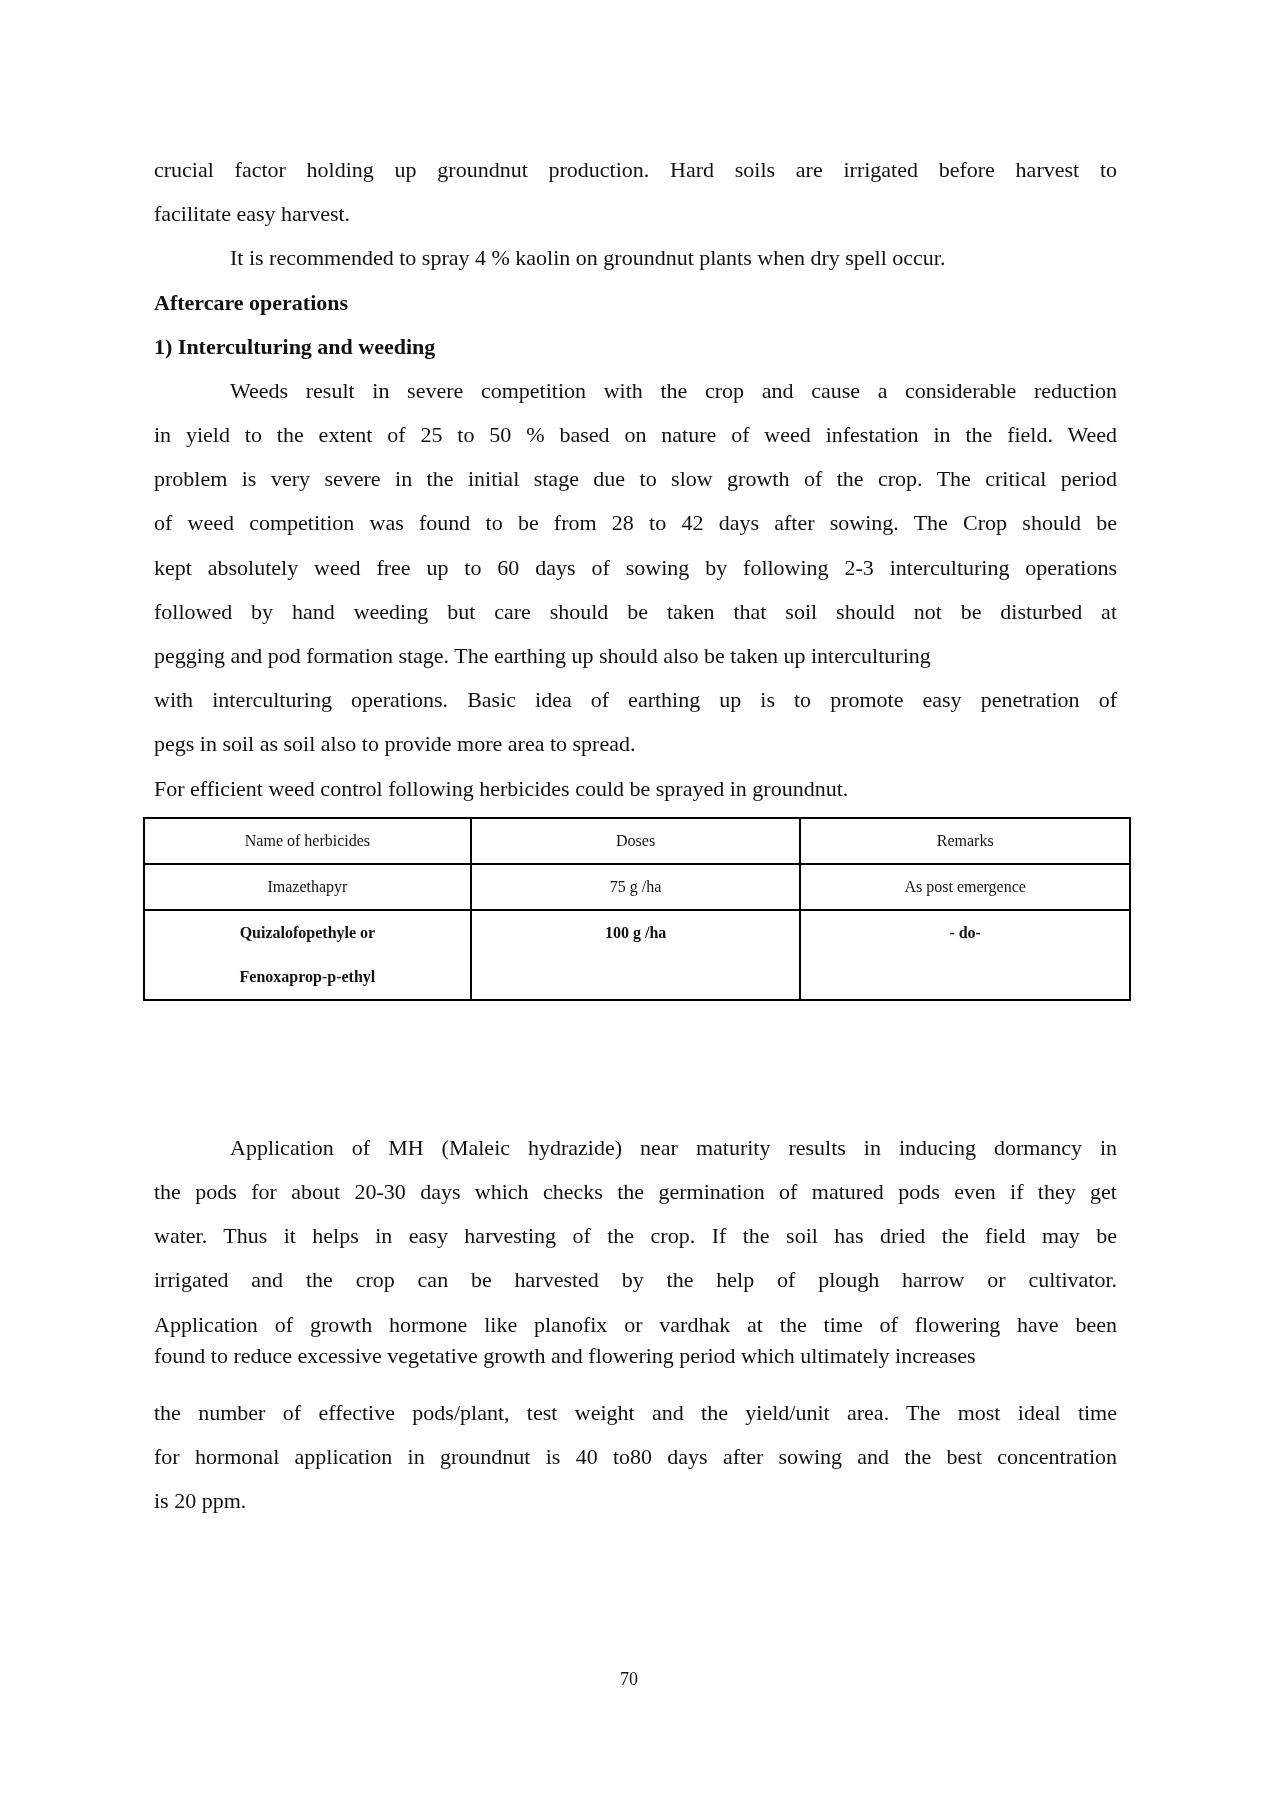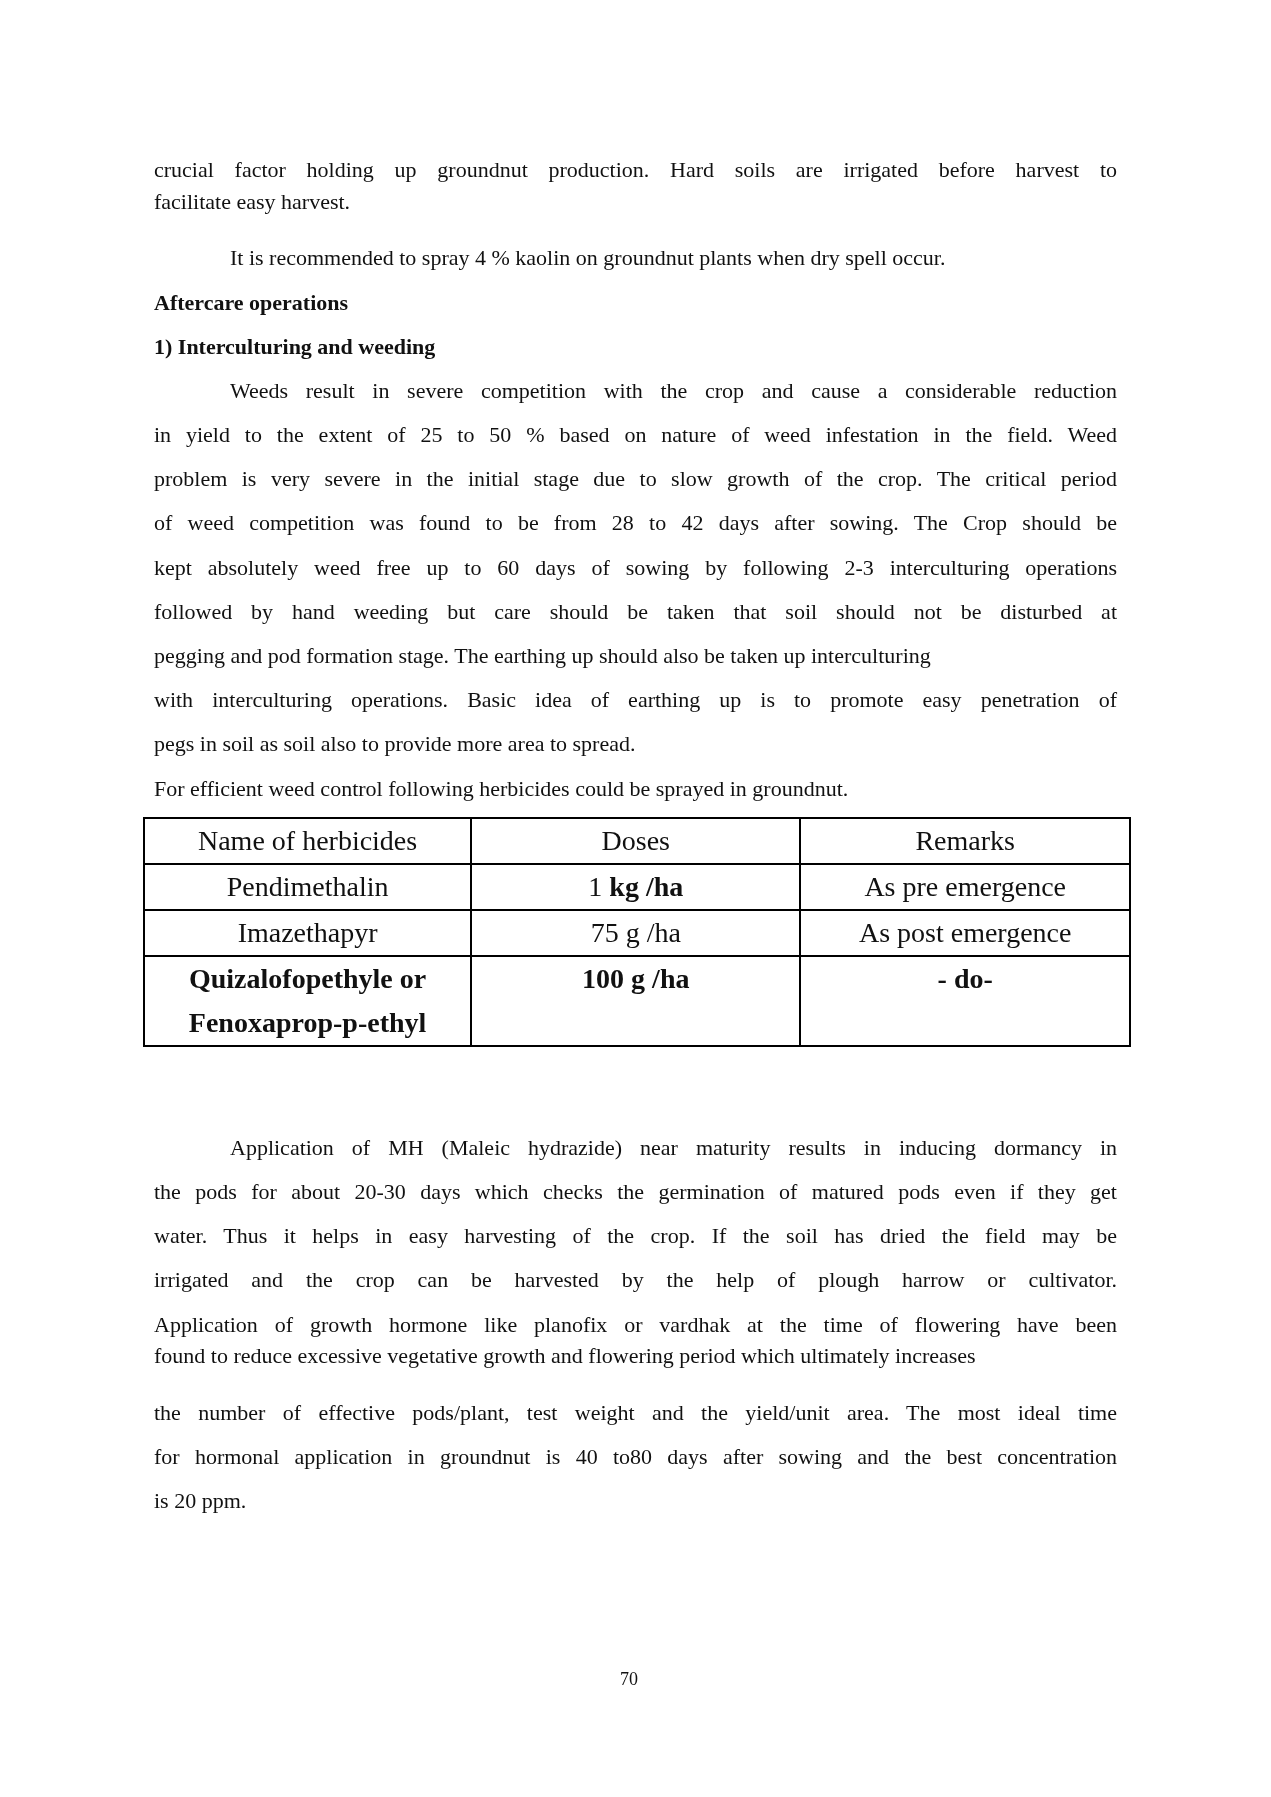--- a/index.html
+++ b/index.html
@@ -5,31 +5,31 @@
   html,body{margin:0;padding:0;background:#fff;}
   body{width:1271px;height:1797px;position:relative;overflow:hidden;
        font-family:"Liberation Serif","DejaVu Serif",serif;color:#111;font-size:22px;}
   .line{position:absolute;left:154px;width:963px;height:28px;line-height:28px;
         white-space:nowrap;text-align:justify;text-align-last:justify;}
   .line.last{text-align-last:left;}
   .line.indent{left:230px;width:887px;}
   .bold{font-weight:bold;}
   table{position:absolute;left:143px;top:817px;width:988px;border-collapse:collapse;}
   td{border:2px solid #000;text-align:center;vertical-align:top;padding:0;
-     font-size:28px;line-height:44px;height:44px;}
+     font-size:16px;line-height:44px;height:44px;}
   td.c1{width:326px;} td.c2{width:329px;} td.c3{width:329px;}
   td.multi{height:88px;font-weight:bold;}
   .pagenum{position:absolute;left:620px;top:1665px;font-size:18px;line-height:28px;}
 </style>
 </head>
 <body>
 
 <div>
   <div class="line" style="top:156px">crucial factor holding up groundnut production. Hard soils are irrigated before harvest to</div>
-  <div class="line last" style="top:188px">facilitate easy harvest.</div>
+  <div class="line last" style="top:200px">facilitate easy harvest.</div>
   <div class="line indent last" style="top:244px">It is recommended to spray 4 % kaolin on groundnut plants when dry spell occur.</div>
   <div class="line last bold" style="top:289px">Aftercare operations</div>
   <div class="line last bold" style="top:333px">1) Interculturing and weeding</div>
 
   <div class="line indent" style="top:377px">Weeds result in severe competition with the crop and cause a considerable reduction</div>
   <div class="line" style="top:421px">in yield to the extent of 25 to 50 % based on nature of weed infestation in the field. Weed</div>
   <div class="line" style="top:465px">problem is very severe in the initial stage due to slow growth of the crop. The critical period</div>
   <div class="line" style="top:509px">of weed competition was found to be from 28 to 42 days after sowing.  The Crop should be</div>
   <div class="line" style="top:554px">kept absolutely weed free up to 60 days of sowing by following 2-3 interculturing operations</div>
   <div class="line" style="top:598px">followed by hand weeding but care should be taken that soil should not be disturbed at</div>
@@ -37,25 +37,20 @@
   <div class="line" style="top:686px">with interculturing operations. Basic idea of earthing up is to promote easy penetration of</div>
   <div class="line last" style="top:730px">pegs in soil as soil also to provide more area to spread.</div>
   <div class="line last" style="top:775px;left:154px">For efficient weed control following herbicides could be sprayed in groundnut.</div>
 
   <table>
     <tbody>
         <tr>
       <td class="c1">Name of herbicides</td>
       <td class="c2">Doses</td>
       <td class="c3">Remarks</td>
-    </tr>
-    <tr>
-      <td>Pendimethalin</td>
-      <td><span>1</span> <b>kg /ha</b></td>
-      <td>As pre emergence</td>
     </tr>
     <tr>
       <td>Imazethapyr</td>
       <td>75 g /ha</td>
       <td>As post emergence</td>
     </tr>
     <tr>
       <td class="multi"><span>Quizalofopethyle</span> <b>or</b><br><span>Fenoxaprop-p-ethyl</span></td>
       <td class="multi">100 g /ha</td>
       <td class="multi">- do-</td>

